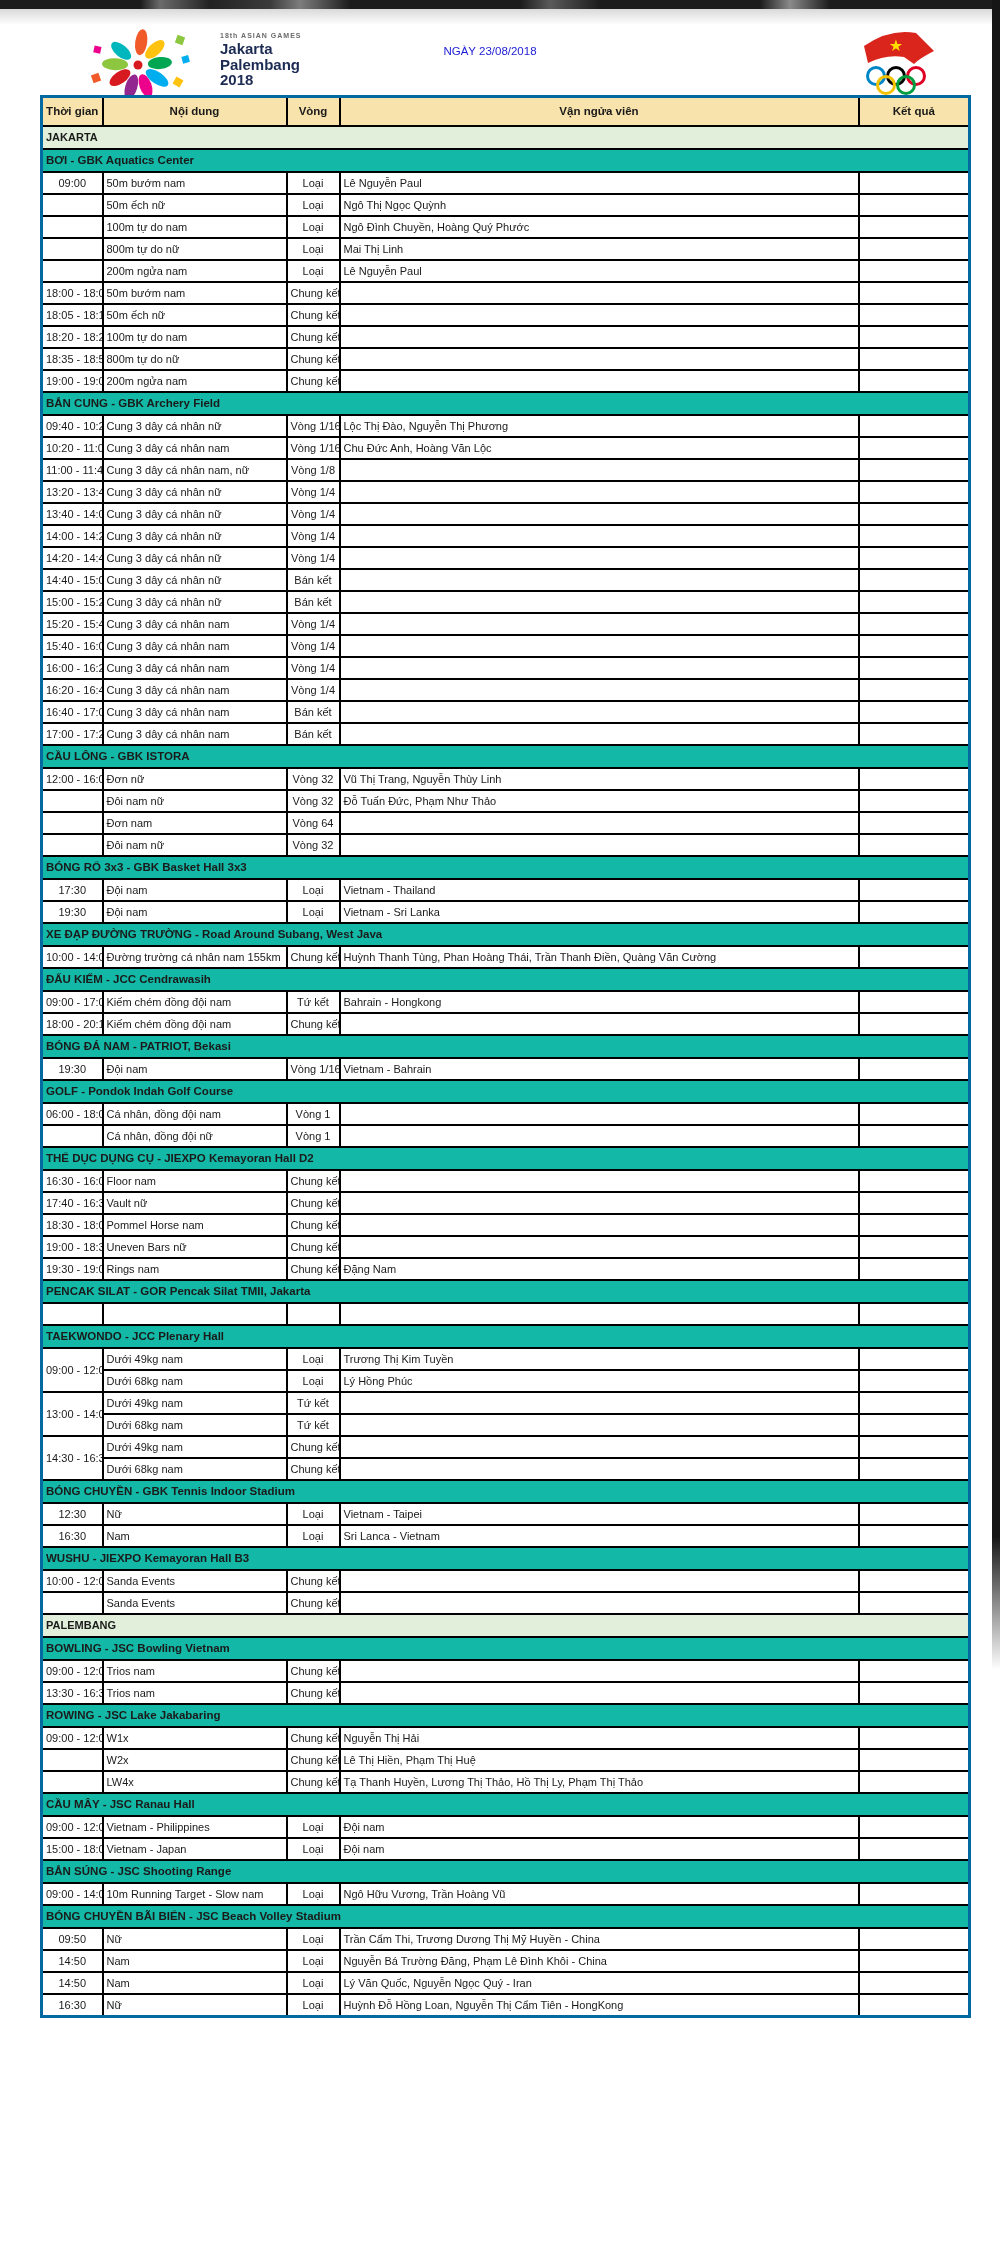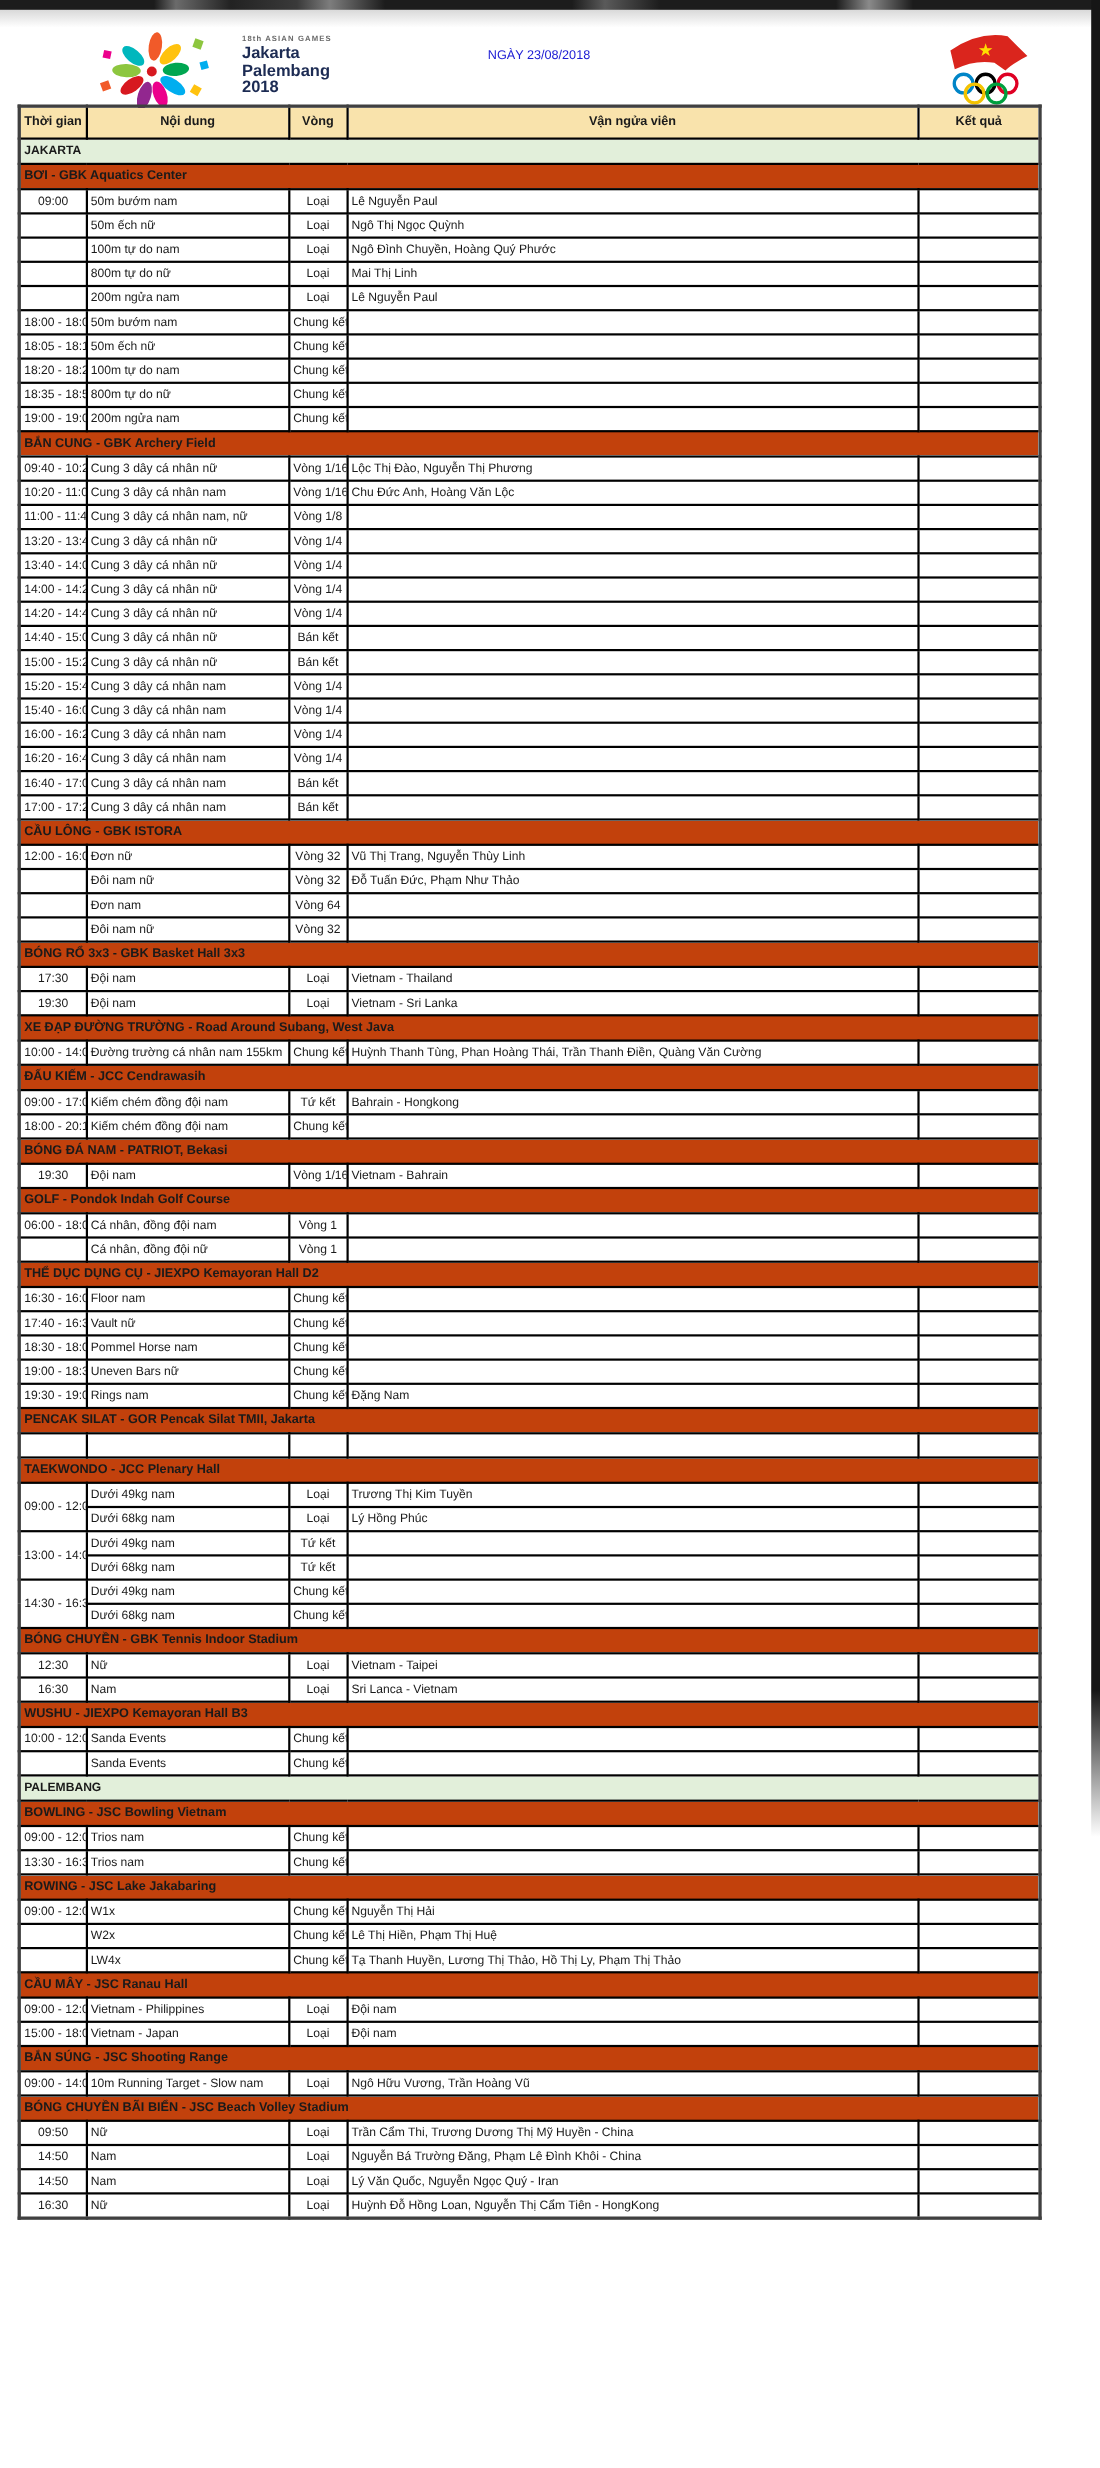--- a/index.html
+++ b/index.html
@@ -23,30 +23,30 @@
   .logo-text{position:absolute;left:220px;top:8px;line-height:1.04;}
   .logo-small{font-size:7px;letter-spacing:1px;color:#6a6a6a;font-weight:bold;margin-bottom:2px;}
   .logo-line{font-size:15px;font-weight:bold;color:#1c2b53;}
   .title-block{position:absolute;left:235px;top:12px;width:510px;text-align:center;}
   .page-title{font-size:21px;font-weight:bold;color:#1b1bd4;letter-spacing:0.2px;}
   .page-date{font-size:11.5px;font-weight:normal;color:#1b1bd4;margin-top:9px;}
   .right-logo{position:absolute;left:850px;top:0px;}
   
   table.sched{
     border-collapse:collapse;table-layout:fixed;
-    position:absolute;left:16px;top:95px;width:928px;
-    border:3px solid #404040;
+    position:absolute;left:40px;top:95px;width:928px;
+    border:3px solid #0369a1;
   }
   table.sched td, table.sched th{
     border:2px solid #000;font-size:11px;line-height:1.1;
     padding:0 3px;overflow:hidden;white-space:nowrap;vertical-align:middle;
   }
   table.sched th{background:#f9e3ac;font-weight:bold;font-size:11.5px;height:27px;text-align:center;}
   tr.city td{background:#e2efda;font-weight:bold;height:21px;text-align:left;}
-  tr.venue td{background:#c2410c;font-weight:bold;height:21px;text-align:left;font-size:11.5px;}
+  tr.venue td{background:#14b8a6;font-weight:bold;height:21px;text-align:left;font-size:11.5px;}
   tr.event td{height:20px;font-weight:normal;}
   td.c-time{text-align:center;padding:0 1px;}
   td.c-round{text-align:center;padding:0 1px;}
   td.c-content,td.c-athletes{text-align:left;}
 </style>
 </head>
 <body>
 
 <div class="top-bar"></div>
 <div class="top-shadow"></div>

